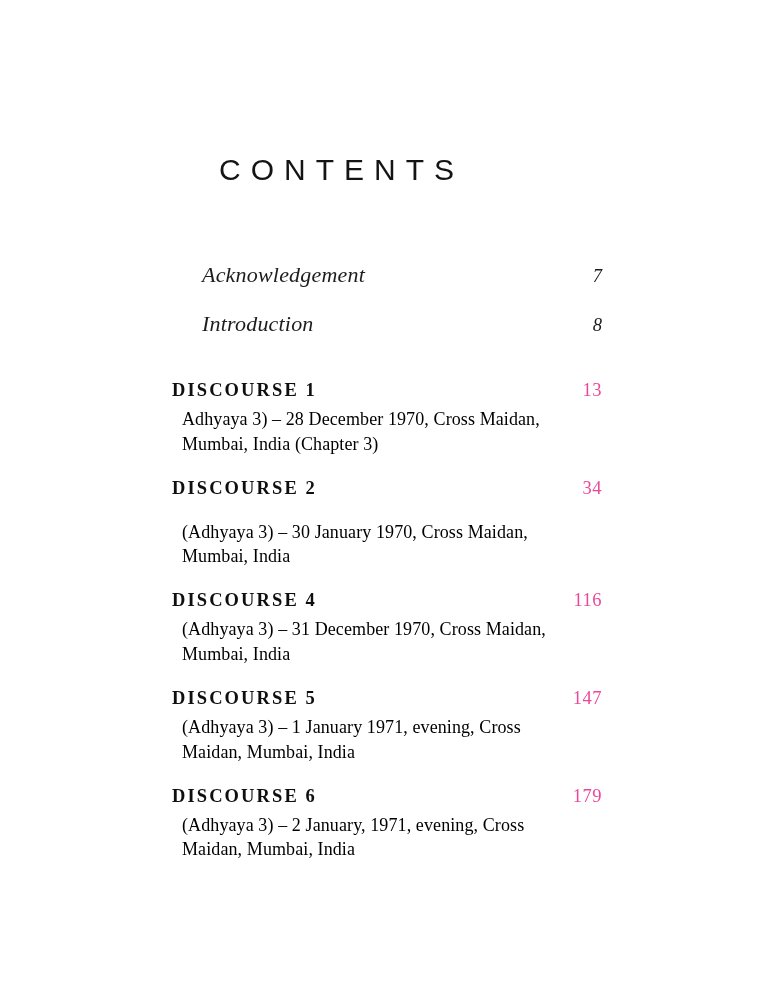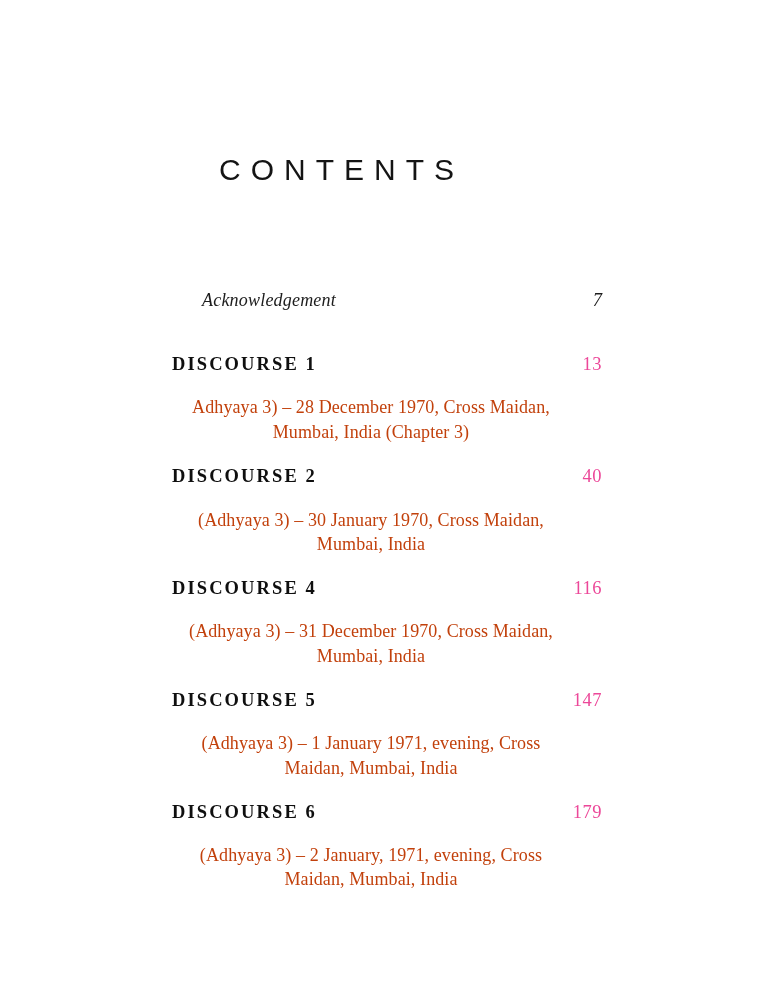--- a/index.html
+++ b/index.html
@@ -50,25 +50,24 @@
   
   .front-entry {
     display: flex;
     align-items: baseline;
     justify-content: space-between;
     margin: 0 0 23px 0;
     padding-left: 30px;
   }
   .front-entry .label {
     font-style: italic;
-    font-size: 18px;
+    font-size: 22px;
     letter-spacing: 0.2px;
     color: #1d1d1d;
     white-space: nowrap;
-    margin-top: 28px;
   }
   .front-entry .page-no {
     font-style: italic;
     font-size: 18.5px;
     color: #1d1d1d;
     flex: none;
   }
 
   .front-gap { height: 20px; }
 
@@ -89,59 +88,62 @@
     white-space: nowrap;
   }
   .discourse-page {
     font-weight: normal;
     font-size: 18.5px;
     color: #ec4899;
     flex: none;
     letter-spacing: 0.5px;
   }
   .discourse-sub {
-    margin-top: 20px;
+    margin-top: 6px;
     padding-left: 10px;
     padding-right: 42px;
     font-size: 18px;
     line-height: 1.38;
-    color: #c2410c;
+    color: #000000;
     letter-spacing: 0.1px;
-    text-align: center;
   }
 </style>
 </head>
 <body>
 
 <div class="page">
 
   <div class="toc-title">CONTENTS</div>
 
   <div class="toc-list">
 
     <div class="front-entry">
       <span class="label">Acknowledgement</span>
       <span class="page-no">7</span>
     </div>
 
+    <div class="front-entry">
+      <span class="label">Introduction</span>
+      <span class="page-no">8</span>
+    </div>
 
     <div class="front-gap"></div>
 
     <div class="discourse">
       <div class="discourse-head">
         <span class="discourse-title">DISCOURSE 1</span>
         <span class="discourse-page">13</span>
       </div>
       <div class="discourse-sub">Adhyaya 3) – 28 December 1970, Cross Maidan, Mumbai, India (Chapter 3)</div>
     </div>
 
     <div class="discourse">
       <div class="discourse-head">
         <span class="discourse-title">DISCOURSE 2</span>
-        <span class="discourse-page">40</span>
+        <span class="discourse-page">34</span>
       </div>
     </div>
 
     <div class="discourse">
       <div class="discourse-sub">(Adhyaya 3) – 30 January 1970, Cross Maidan, Mumbai, India</div>
     </div>
 
     <div class="discourse">
       <div class="discourse-head">
         <span class="discourse-title">DISCOURSE 4</span>

